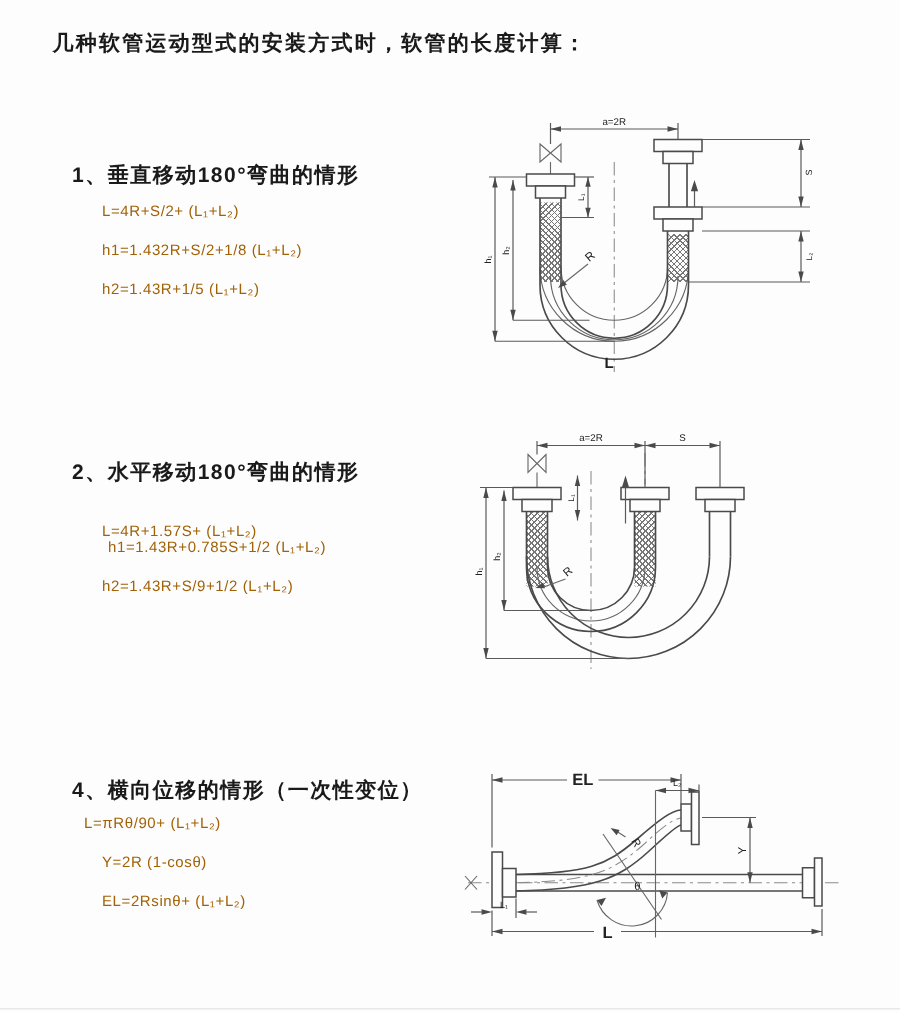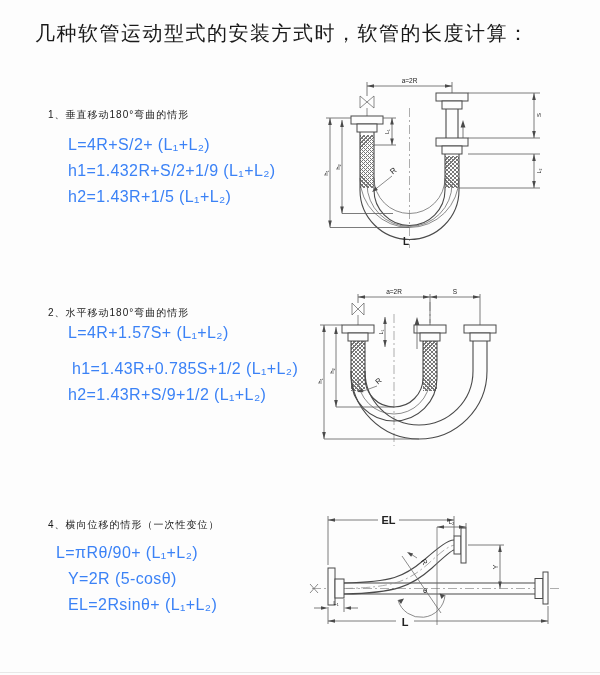--- a/index.html
+++ b/index.html
@@ -1,21 +1,21 @@
 <!DOCTYPE html>
 <html><head>
 <meta charset="utf-8">
 <style>
   html,body{margin:0;padding:0}
   body{width:600px;height:675px;position:relative;background:#fdfdfd;overflow:hidden;
        font-family:"Liberation Sans","DejaVu Sans",sans-serif;color:#1a1a1a}
   .abs{position:absolute}
-  .title{font-size:20px;font-weight:400;letter-spacing:1.5px}
-  .heading{font-size:10px;font-weight:400;letter-spacing:1px}
-  .formula{font-size:16px;letter-spacing:.4px;color:#3b82f6}
+  .title{font-size:14px;font-weight:700;letter-spacing:1.5px}
+  .heading{font-size:14px;font-weight:700;letter-spacing:1px}
+  .formula{font-size:10px;letter-spacing:.4px;color:#a16207}
   .braid{position:absolute;
     background-image:
       repeating-linear-gradient(45deg,#777 0,#777 .8px,transparent .8px,transparent 2.8px),
       repeating-linear-gradient(135deg,#777 0,#777 .8px,transparent .8px,transparent 2.8px);}
   svg.diag{position:absolute;overflow:visible}
   svg text{fill:#222;font-family:"Liberation Sans","DejaVu Sans",sans-serif}
   .ln{stroke:#4a4a4a;stroke-width:1.1;fill:none}
   .th{stroke:#666;stroke-width:.75;fill:none}
   .dim{stroke:#5a5a5a;stroke-width:.8;fill:none}
   .cl{stroke:#8a8a8a;stroke-width:.7;fill:none;stroke-dasharray:9 3 2 3}
@@ -23,31 +23,31 @@
   .ah{fill:#4a4a4a;stroke:none}
   .pageedge{position:absolute;left:0;width:600px;height:1px;background:#e8e8e8}
 </style>
 </head>
 <body>
 
 <div class="abs title" style="left:35px;top:20px">几种软管运动型式的安装方式时，软管的长度计算：</div>
 
 <div class="abs heading" style="left:48px;top:108px">1、垂直移动180°弯曲的情形</div>
 <div class="abs formula" style="left:68px;top:136px">L=4R+S/2+ (L₁+L₂)</div>
-<div class="abs formula" style="left:68px;top:162px">h1=1.432R+S/2+1/9 (L₁+L₂)</div>
+<div class="abs formula" style="left:68px;top:162px">h1=1.432R+S/2+1/8 (L₁+L₂)</div>
 <div class="abs formula" style="left:68px;top:188px">h2=1.43R+1/5 (L₁+L₂)</div>
 
 <div class="abs heading" style="left:48px;top:306px">2、水平移动180°弯曲的情形</div>
-<div class="abs formula" style="left:68px;top:324px">L=4R+1.57S+ (L₁+L₂)</div>
+<div class="abs formula" style="left:68px;top:349px">L=4R+1.57S+ (L₁+L₂)</div>
 <div class="abs formula" style="left:72px;top:360px">h1=1.43R+0.785S+1/2 (L₁+L₂)</div>
 <div class="abs formula" style="left:68px;top:386px">h2=1.43R+S/9+1/2 (L₁+L₂)</div>
 
 <div class="abs heading" style="left:48px;top:518px">4、横向位移的情形（一次性变位）</div>
 <div class="abs formula" style="left:56px;top:544px">L=πRθ/90+ (L₁+L₂)</div>
-<div class="abs formula" style="left:68px;top:570px">Y=2R (5-cosθ)</div>
+<div class="abs formula" style="left:68px;top:570px">Y=2R (1-cosθ)</div>
 <div class="abs formula" style="left:68px;top:596px">EL=2Rsinθ+ (L₁+L₂)</div>
 
 <div class="braid" style="left:360px;top:135px;width:14px;height:53px"></div>
 <div class="braid" style="left:445px;top:156px;width:14px;height:32px"></div>
 <div class="braid" style="left:351px;top:341px;width:14px;height:50px"></div>
 <div class="braid" style="left:423px;top:341px;width:14px;height:50px"></div>
 
 <svg class="diag" style="left:308px;top:70px" width="240" height="185" viewBox="0 0 240 185">
   <g>
     <path class="cl" d="M101.5 38 V178"></path>

